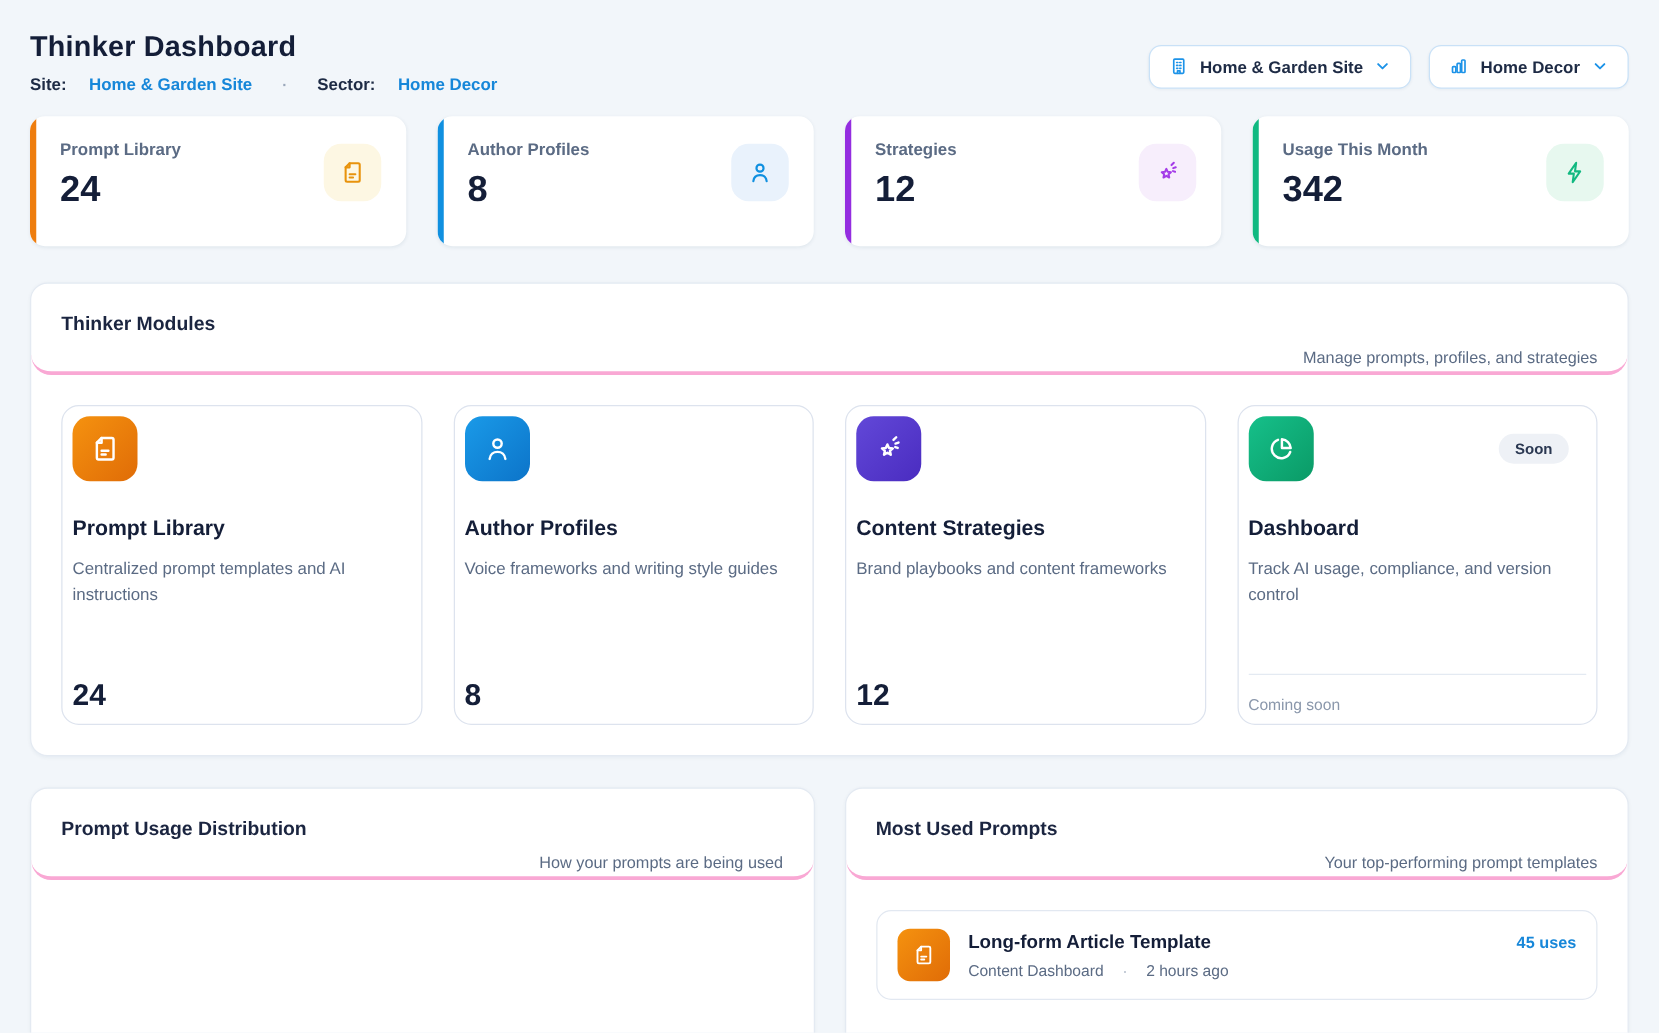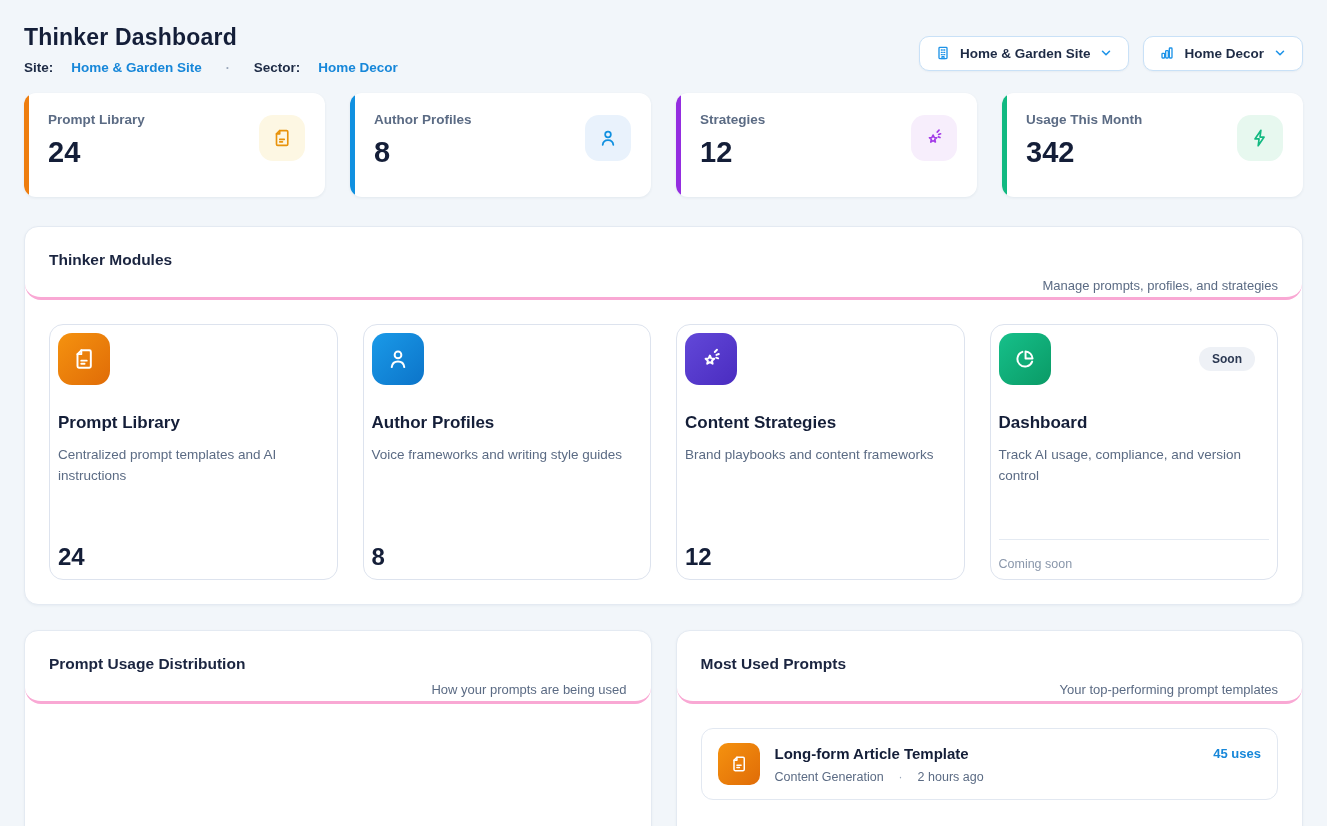--- a/index.html
+++ b/index.html
@@ -288,21 +288,21 @@
           <div class="prompt-item-icon grad-orange">
             <svg width="20" height="20" viewBox="0 0 24 24" fill="none" stroke="#ffffff" stroke-width="1.8" stroke-linecap="round" stroke-linejoin="round">
               <path d="M9.5 4H17a1.3 1.3 0 0 1 1.3 1.3v13.4A1.3 1.3 0 0 1 17 20H7.3A1.3 1.3 0 0 1 6 18.7V7.5z"></path>
               <path d="M9.5 4v3.5H6"></path>
                 <path d="M9.5 13.5h5M9.5 16.3h3"></path>
             </svg>
           </div>
           <div>
             <div class="prompt-item-title">Long-form Article Template</div>
             <div class="prompt-item-meta">
-              <span>Content Generation</span>
+              <span>Content Dashboard</span>
               <span class="subtitle-dot">·</span>
               <span>2 hours ago</span>
             </div>
           </div>
           <span class="prompt-item-uses">45 uses</span>
         </div>
       </div>
     </div>
   </div>
 

